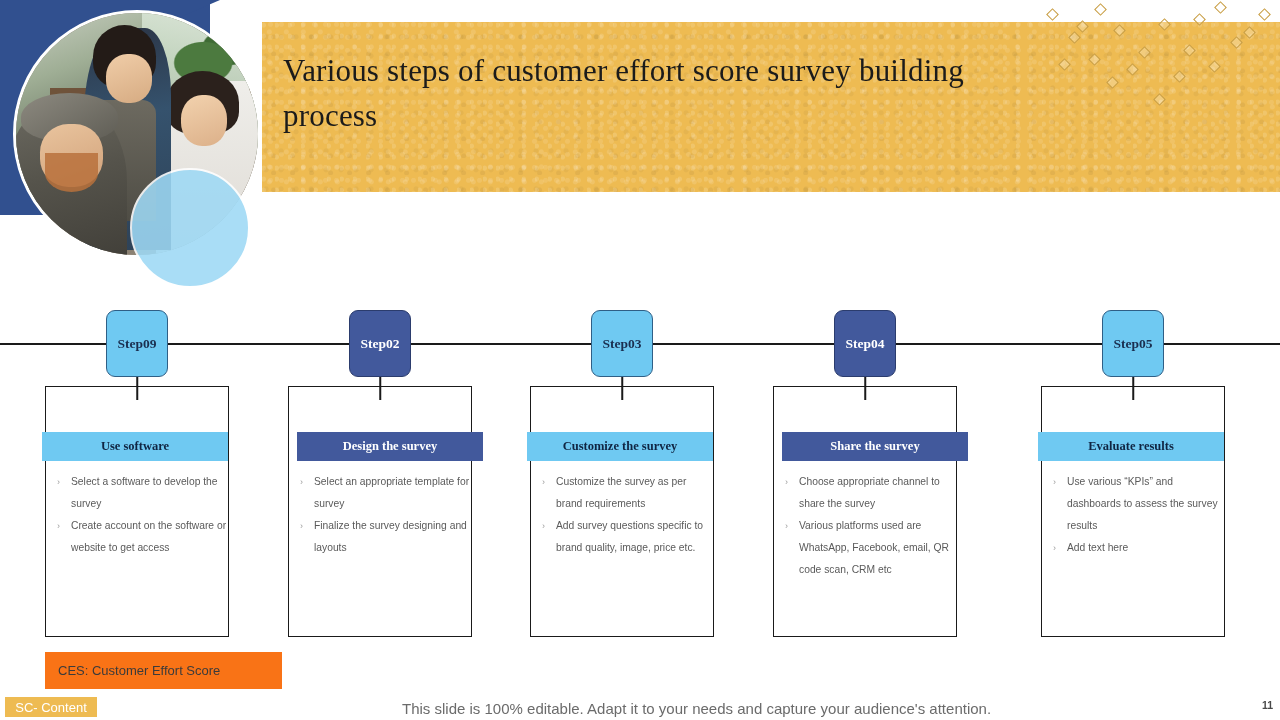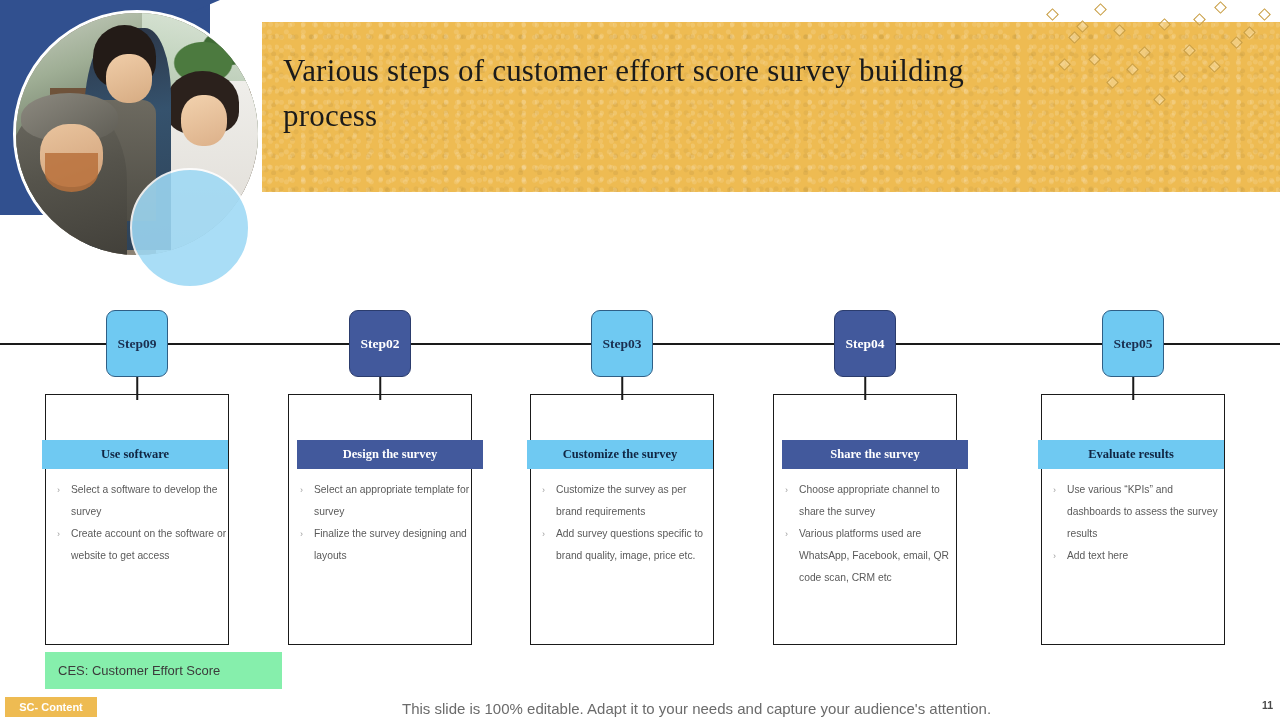--- a/index.html
+++ b/index.html
@@ -214,21 +214,21 @@
     position: absolute;
     top: 67px; left: 50%;
     width: 1.5px; height: 23px;
     background: #1a1a1a;
     transform: translateX(-50%);
     z-index: 1;
   }
 
   .card {
     position: absolute;
-    top: 84px; left: 0;
+    top: 76px; left: 0;
     width: 184px; height: 251px;
     border: 1.2px solid #1a1a1a;
     box-sizing: border-box;
     background: #ffffff;
   }
   .card-title {
     position: absolute;
     left: -4px; top: 45px;
     width: 186px; height: 29px;
     display: flex;
@@ -260,36 +260,36 @@
     left: 6px; top: 0;
     color: #9b9b9b;
     font-size: 9px;
   }
 
   
   #legend-box {
     position: absolute;
     left: 45px; top: 652px;
     width: 237px; height: 37px;
-    background: #86efac;
+    background: #f97316;
     display: flex;
     align-items: center;
     padding-left: 13px;
     box-sizing: border-box;
     font-size: 13px;
     color: #3b3b3b;
   }
   #sc-badge {
     position: absolute;
     left: 5px; top: 697px;
     width: 92px; height: 20px;
     background: #EEBB52;
     color: #ffffff;
-    font-size: 11px;
-    font-weight: bold;
+    font-size: 13px;
+    font-weight: normal;
     display: flex;
     align-items: center;
     justify-content: center;
   }
   #footer-note {
     position: absolute;
     left: 402px; top: 700px;
     font-size: 15px;
     color: #6b6b6b;
   }

